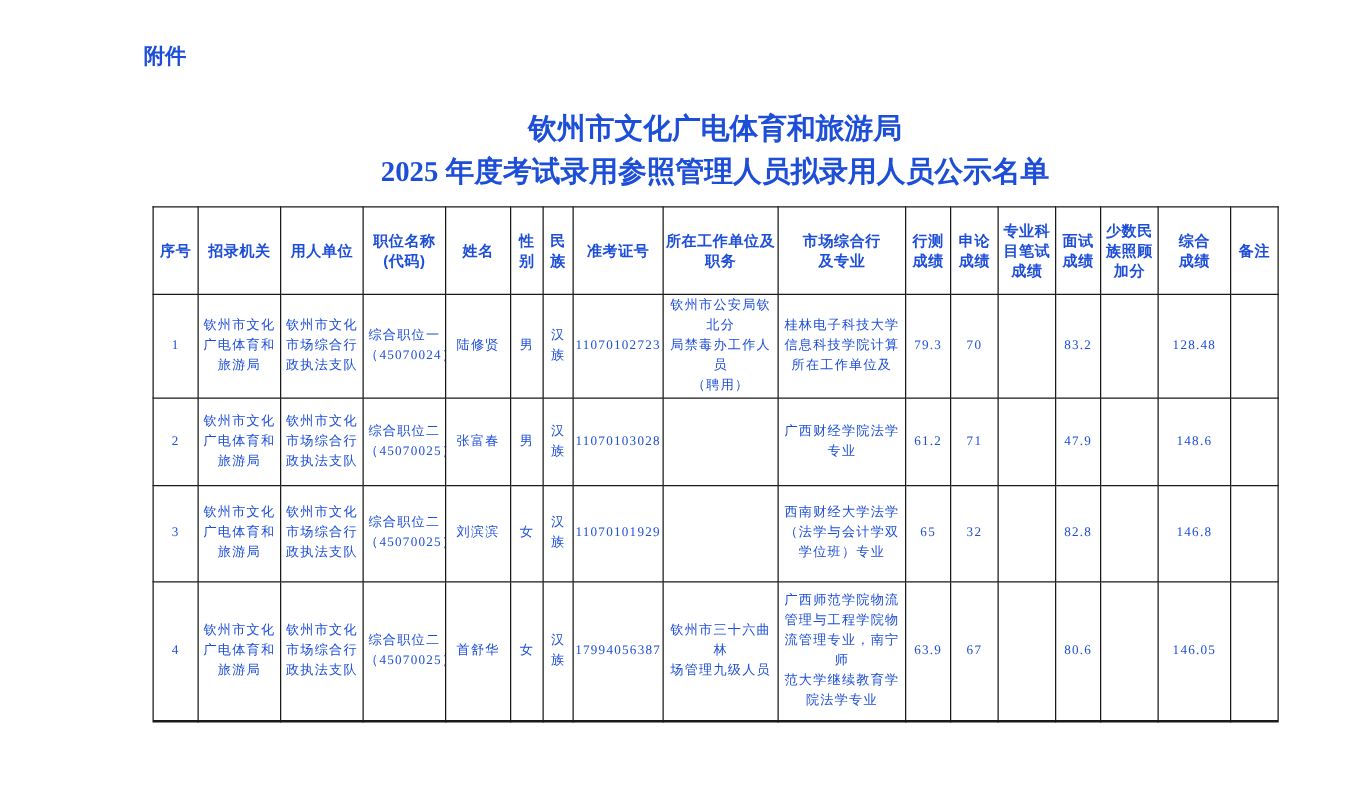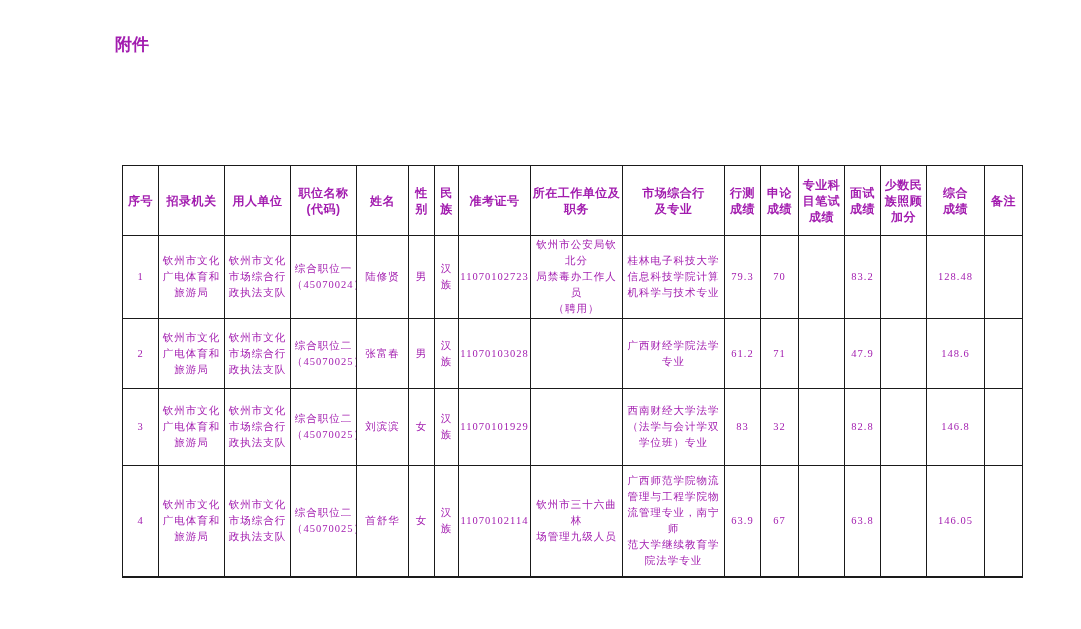--- a/index.html
+++ b/index.html
@@ -1,21 +1,21 @@
 <!DOCTYPE html>
 <html><head>
 <meta charset="utf-8">
 <style>
   html,body{margin:0;padding:0;background:#fff;}
   .page{
     position:relative;
     width:1081px;height:629px;
     background:#ffffff;
     font-family:"Liberation Serif","DejaVu Serif",serif;
-    color:#a21caf;
+    color:#1d4ed8;
     overflow:hidden;
   }
   .attachment{
     position:absolute;left:115px;top:33px;
     font-family:"Liberation Sans","DejaVu Sans",sans-serif;
     font-weight:bold;font-size:17px;
   }
   .title-block{
     position:absolute;left:122px;top:85px;width:900px;
     text-align:center;font-weight:bold;font-size:23px;line-height:35px;
@@ -51,20 +51,24 @@
   col.c13{width:46px} col.c14{width:36px} col.c15{width:46px} col.c16{width:58px}
   col.c17{width:38px}
 </style>
 </head>
 <body>
 
 <div class="page">
 
   <div class="attachment">附件</div>
 
+  <div class="title-block">
+    <div>钦州市文化广电体育和旅游局</div>
+    <div>2025 年度考试录用参照管理人员拟录用人员公示名单</div>
+  </div>
 
   <table class="roster">
     <colgroup>
       <col class="c1">
         <col class="c2">
         <col class="c3">
         <col class="c4">
       <col class="c5">
         <col class="c6">
         <col class="c7">
@@ -125,21 +129,21 @@
 （45070024）</td>
           <td>陆修贤</td>
           <td>男</td>
           <td>汉族</td>
           <td>11070102723</td>
           <td>钦州市公安局钦北分
 局禁毒办工作人员
 （聘用）</td>
           <td>桂林电子科技大学
 信息科技学院计算
-机科学与技术专业</td>
+所在工作单位及</td>
           <td>79.3</td>
           <td>70</td>
           <td></td>
           <td>83.2</td>
           <td></td>
           <td>128.48</td>
           <td></td>
         </tr>
         <tr>
           <td>2</td>
@@ -177,53 +181,53 @@
           <td>综合职位二
 （45070025）</td>
           <td>刘滨滨</td>
           <td>女</td>
           <td>汉族</td>
           <td>11070101929</td>
           <td></td>
           <td>西南财经大学法学
 （法学与会计学双
 学位班）专业</td>
-          <td>83</td>
+          <td>65</td>
           <td>32</td>
           <td></td>
           <td>82.8</td>
           <td></td>
           <td>146.8</td>
           <td></td>
         </tr>
         <tr>
           <td>4</td>
           <td>钦州市文化
 广电体育和
 旅游局</td>
           <td>钦州市文化
 市场综合行
 政执法支队</td>
           <td>综合职位二
 （45070025）</td>
           <td>首舒华</td>
           <td>女</td>
           <td>汉族</td>
-          <td>11070102114</td>
+          <td>17994056387</td>
           <td>钦州市三十六曲林
 场管理九级人员</td>
           <td>广西师范学院物流
 管理与工程学院物
 流管理专业，南宁师
 范大学继续教育学
 院法学专业</td>
           <td>63.9</td>
           <td>67</td>
           <td></td>
-          <td>63.8</td>
+          <td>80.6</td>
           <td></td>
           <td>146.05</td>
           <td></td>
         </tr>
       </tbody>
   </table>
 
 </div>
 
 </body></html>

